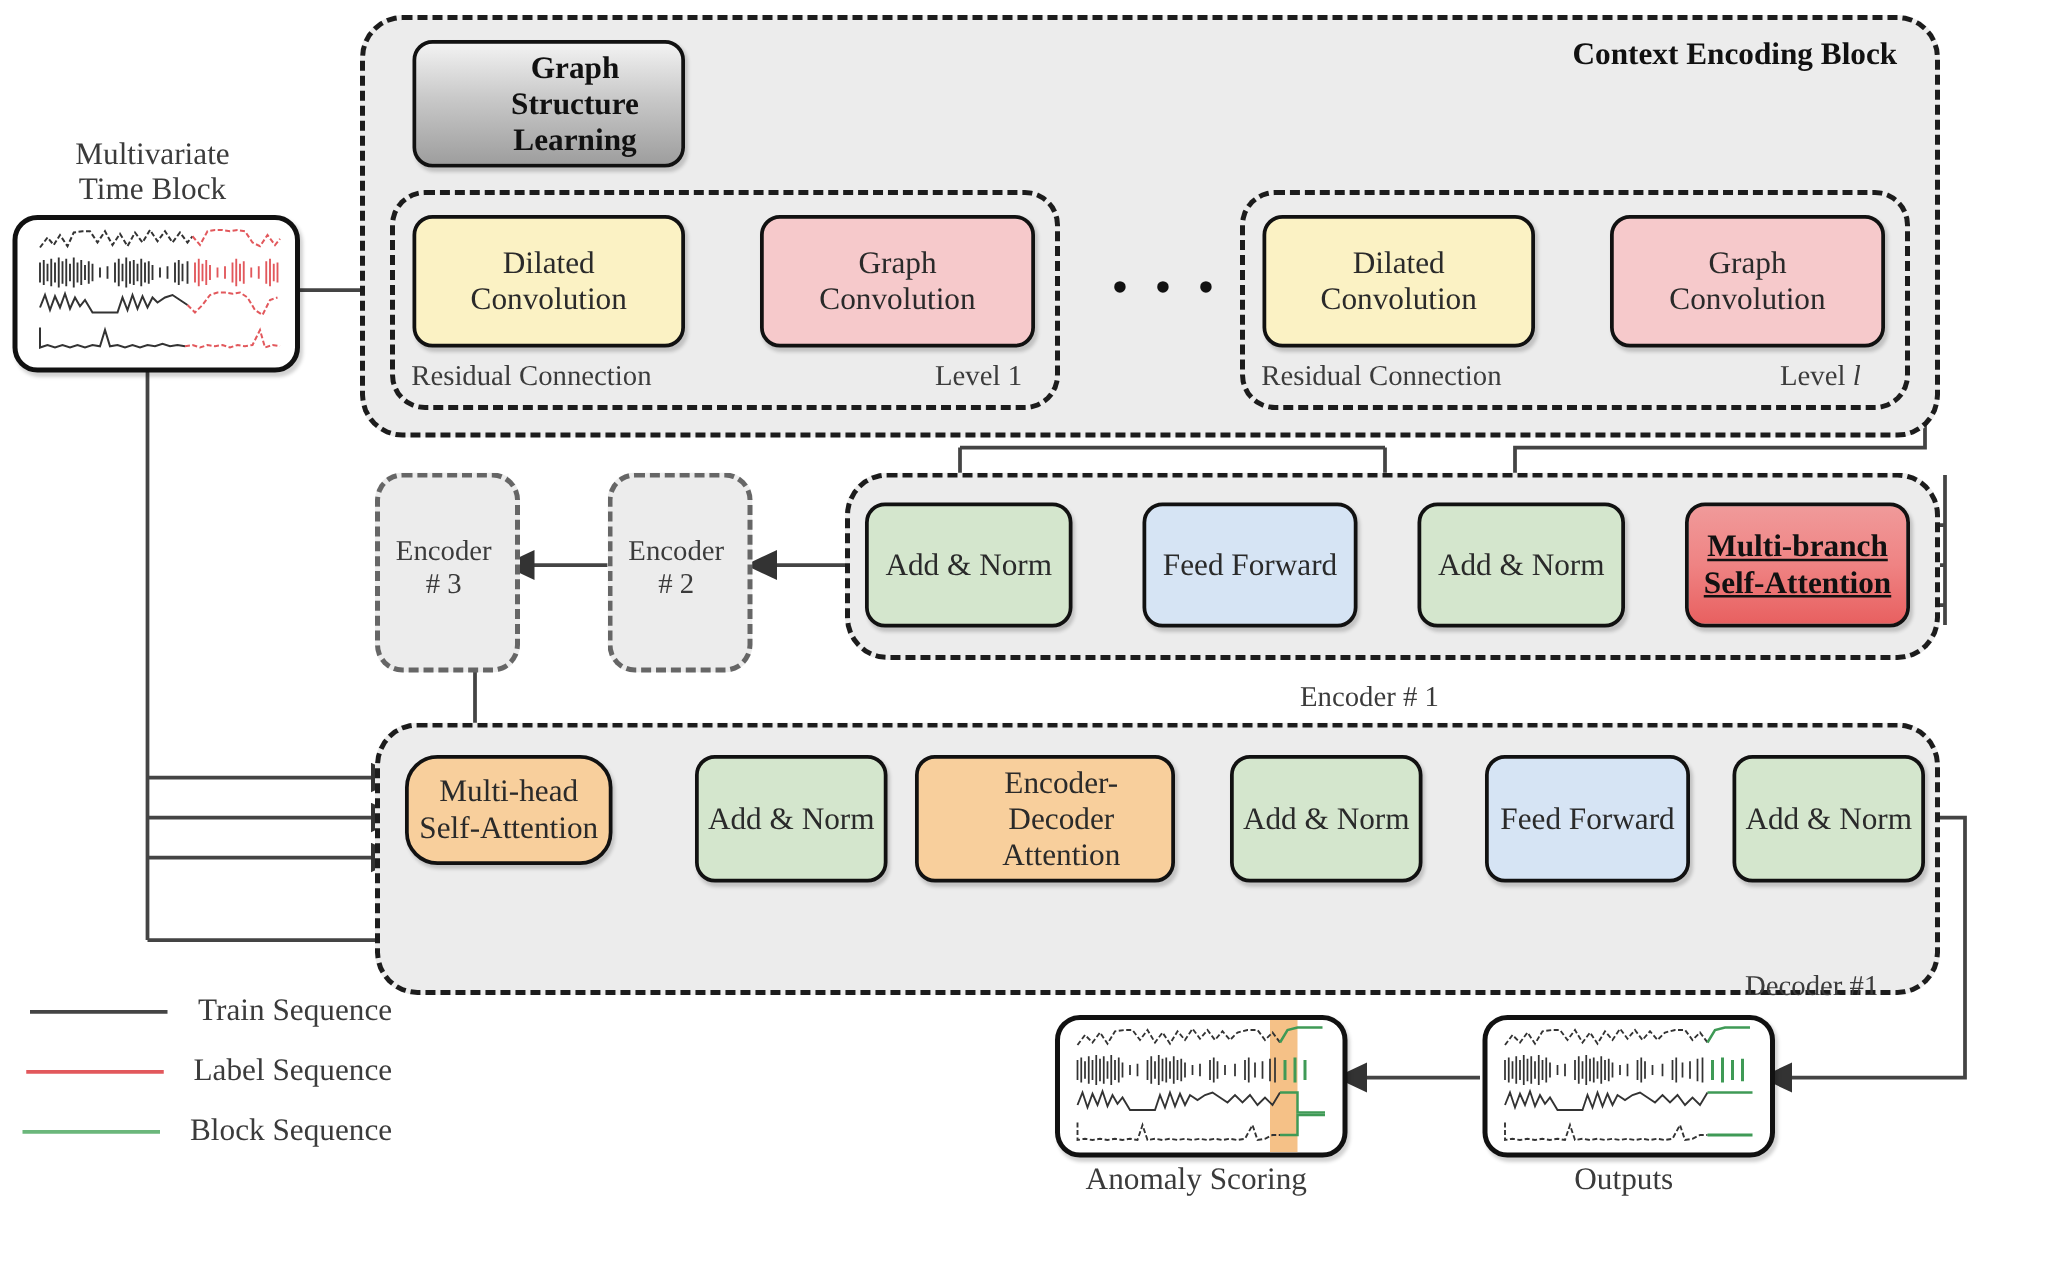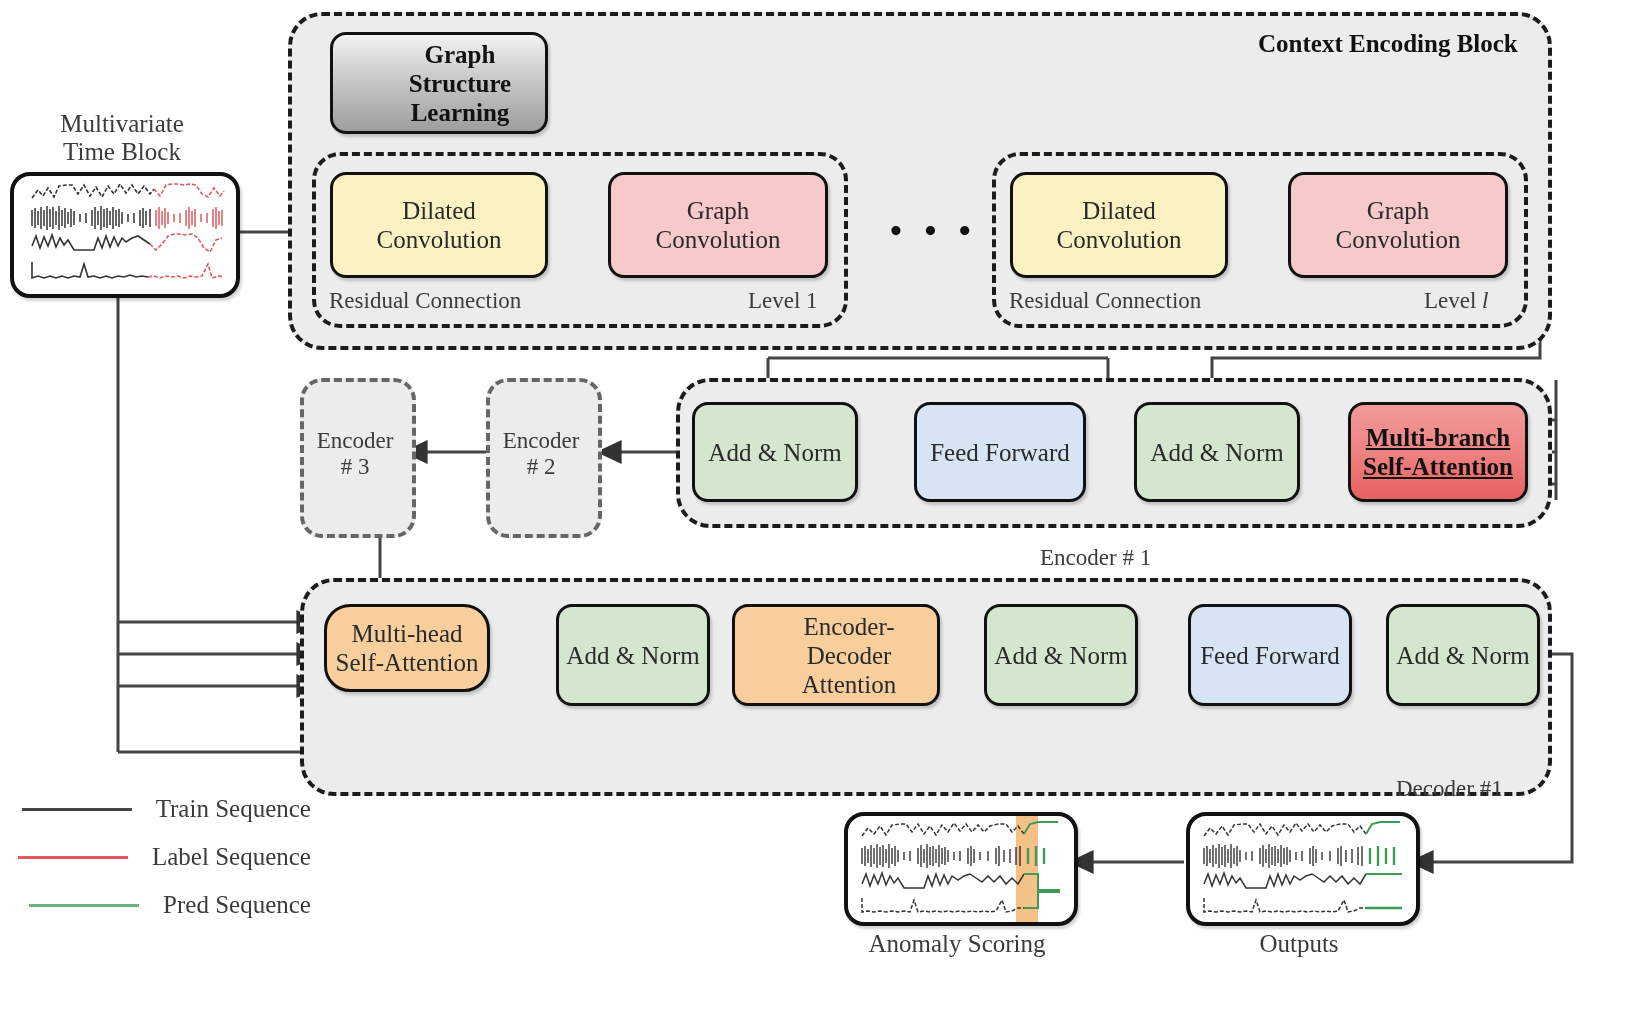--- a/index.html
+++ b/index.html
@@ -285,17 +285,17 @@
     <div class="lgrow">
       <span class="lgline"></span>
       <span class="lgtxt">Train Sequence</span>
     </div>
     <div class="lgrow">
       <span class="lgline red"></span>
       <span class="lgtxt">Label Sequence</span>
     </div>
     <div class="lgrow">
       <span class="lgline green"></span>
-      <span class="lgtxt">Pred Sequence</span>
+      <span class="lgtxt">Block Sequence</span>
     </div>
   </div>
 
 </div>
 
 </body></html>

